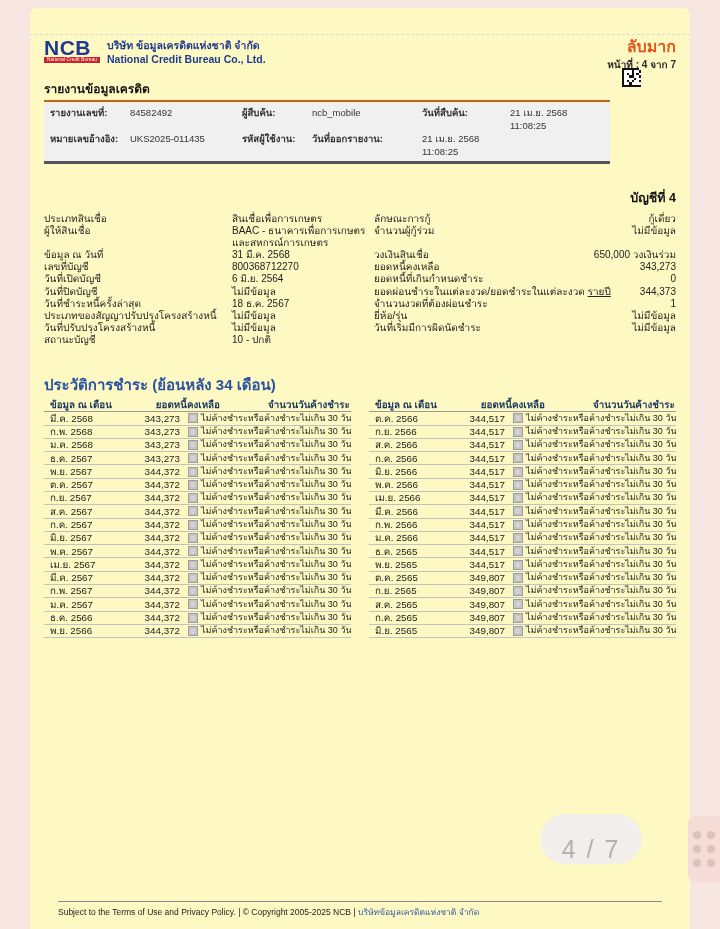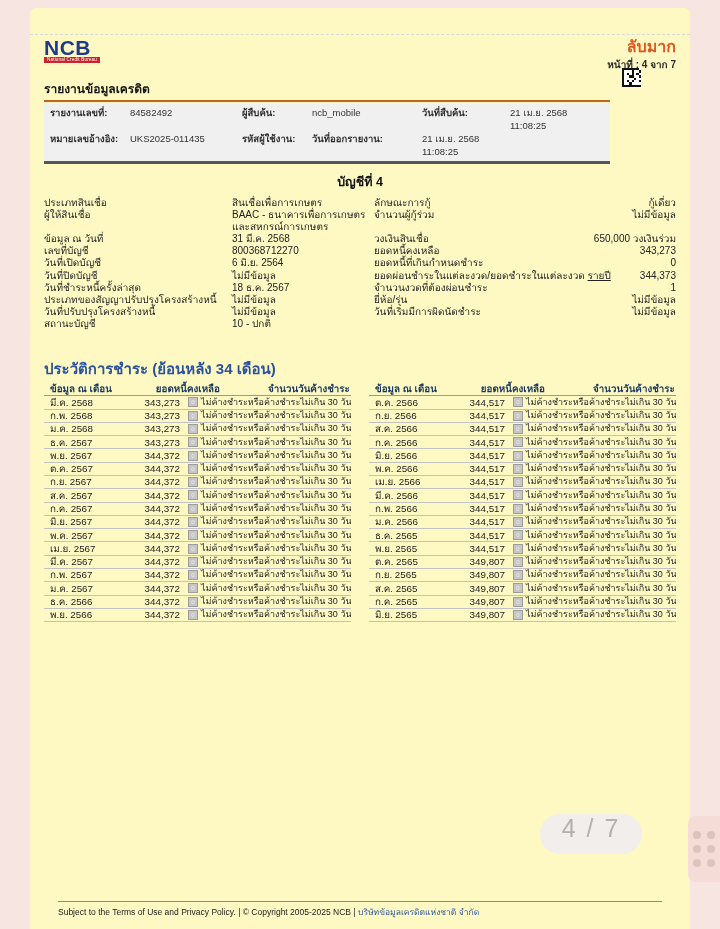--- a/index.html
+++ b/index.html
@@ -33,21 +33,21 @@
   .meta{
     display:grid;grid-template-columns:80px 112px 70px 110px 88px 1fr;
     background:#f0f0f0;padding:3px 6px;font-size:9.5px;line-height:13px;
     border-bottom:3px solid #55565a;margin-top:1px;
   }
   .meta-label{font-weight:bold;color:#2e2e2e;}
   .meta-value{color:#333;}
   .barcode{position:absolute;left:578px;top:30px;width:19px;height:19px;}
 
   
-  .acct-head{text-align:center;font-size:12.5px;font-weight:bold;margin:8px 0 5px;color:#111;}
+  .acct-head{text-align:right;font-size:12.5px;font-weight:bold;margin:24px 0 5px;color:#111;}
   .acct{font-size:10px;line-height:12.1px;}
   .acc-row{display:flex;align-items:flex-start;}
   .al{width:188px;flex-shrink:0;}
   .av{width:142px;flex-shrink:0;word-break:break-word;}
   .al2{flex:1;}
   .av2{margin-left:8px;text-align:right;white-space:nowrap;}
   .u{text-decoration:underline;cursor:pointer;}
 
   
   .hist-heading{color:#2a52a2;font-weight:bold;font-size:15px;margin:27px 0 2px;}
@@ -60,22 +60,22 @@
   .h-status{flex:1;padding-left:8px;font-size:9px;display:flex;align-items:center;gap:3px;white-space:nowrap;overflow:hidden;}
   .h-head .h-status{font-size:9.8px;}
   .badge{display:inline-block;width:8px;height:8px;background:#c6c6c6;border:1px solid #9d9d9d;color:#efefef;font-size:6px;line-height:8px;text-align:center;flex-shrink:0;}
 
   
   .footer{position:absolute;left:14px;right:14px;bottom:10px;border-top:1px solid #8a8a8a;padding-top:3px;font-size:8.5px;color:#1d1d1d;}
   .footer .link{color:#2a52a2;}
 
   
   .page-pill{
-    position:absolute;left:540px;top:814px;width:102px;height:40px;border-radius:25px;
-    background:rgba(240,237,237,0.96);display:flex;align-items:flex-start;justify-content:center;
+    position:absolute;left:540px;top:814px;width:102px;height:50px;border-radius:25px;
+    background:rgba(240,237,237,0.96);display:flex;align-items:flex-end;justify-content:center;
     font-size:25px;color:#b3b0b0;letter-spacing:2px;z-index:5;
   }
   .drag-dots{
     position:absolute;left:688px;top:816px;width:32px;height:66px;z-index:5;
     background:#f5dcd6;border-radius:8px 0 0 8px;
     display:grid;grid-template-columns:repeat(2,8px);grid-auto-rows:8px;gap:6px;place-content:center;
   }
   .dot{width:8px;height:8px;border-radius:50%;background:#dcc4be;}
 </style>
 </head>
@@ -83,20 +83,24 @@
 
 <div class="page">
   <div class="pagebreak"></div>
   <div class="content">
 
     <div class="hdr">
       <div class="logo-wrap">
         <div class="logo">
           <div class="logo-ncb">NCB</div>
           <div class="logo-strip">National Credit Bureau</div>
+        </div>
+        <div class="company">
+          <div>บริษัท ข้อมูลเครดิตแห่งชาติ จำกัด</div>
+          <div>National Credit Bureau Co., Ltd.</div>
         </div>
       </div>
       <div class="hdr-right">
         <div class="conf">ลับมาก</div>
         <div class="pageinfo">หน้าที่ :  4  จาก  7</div>
       </div>
     </div>
 
     <div class="report-head">
       <div class="title">รายงานข้อมูลเครดิต</div>

